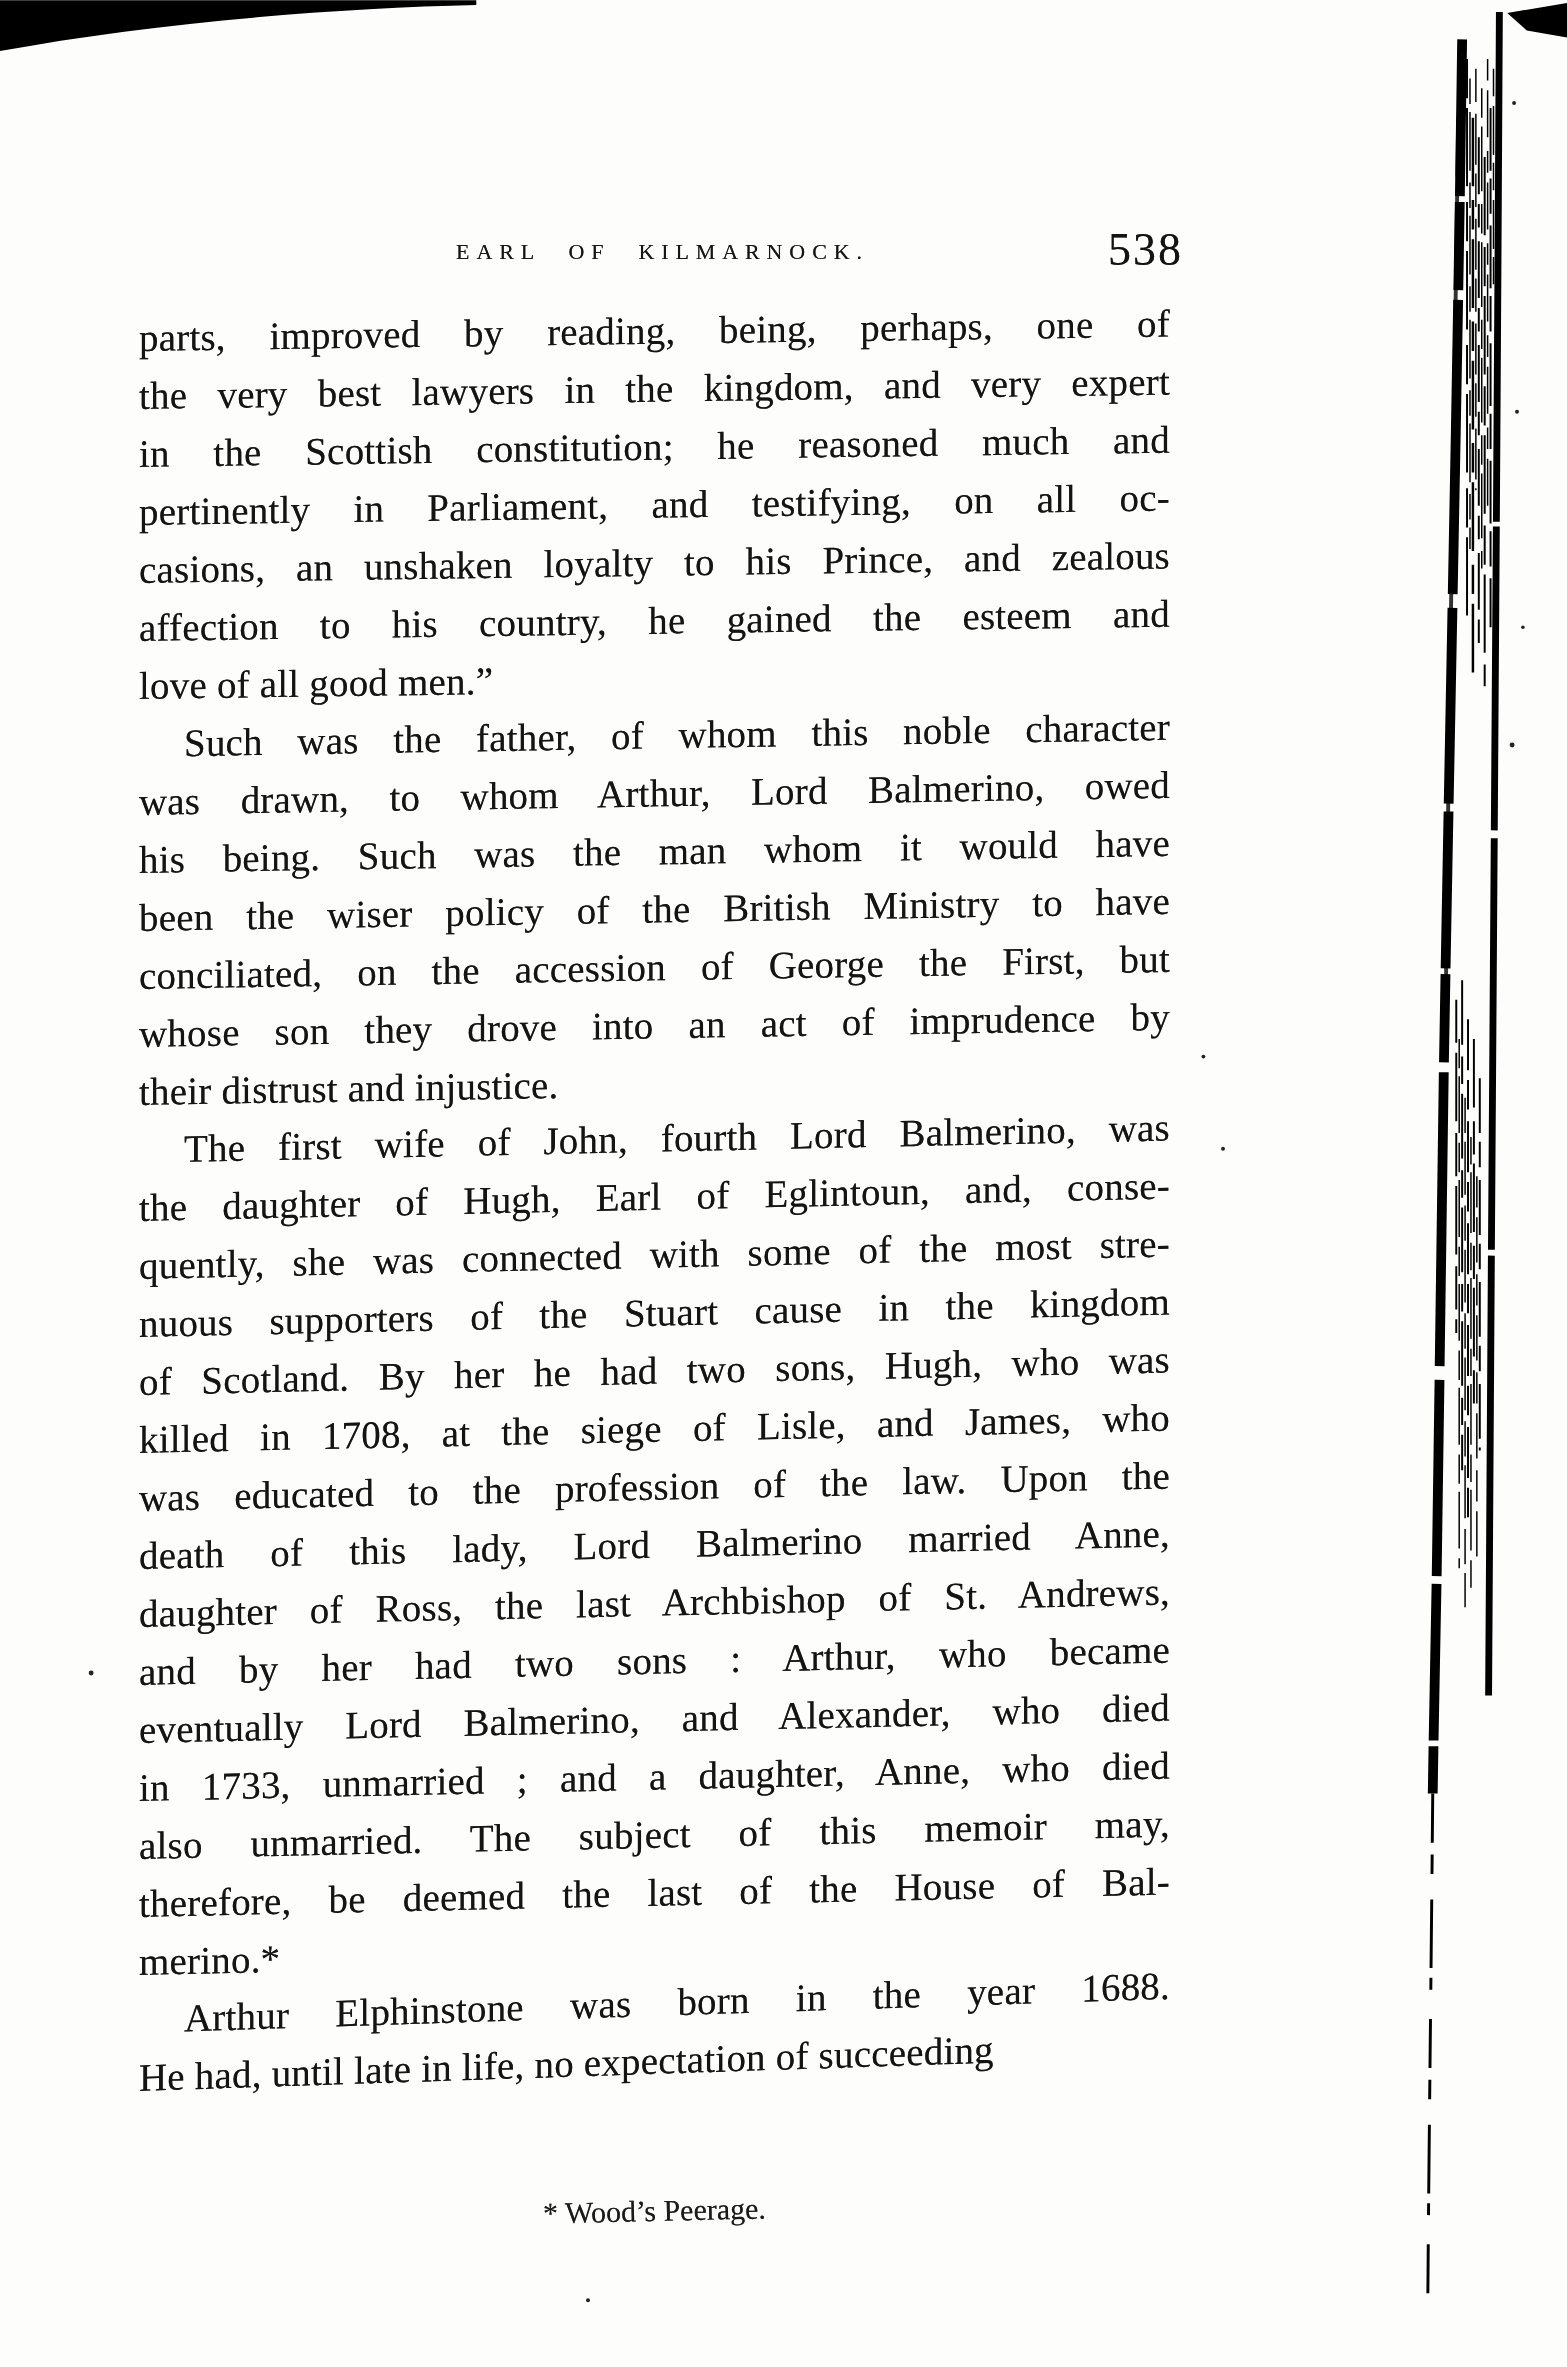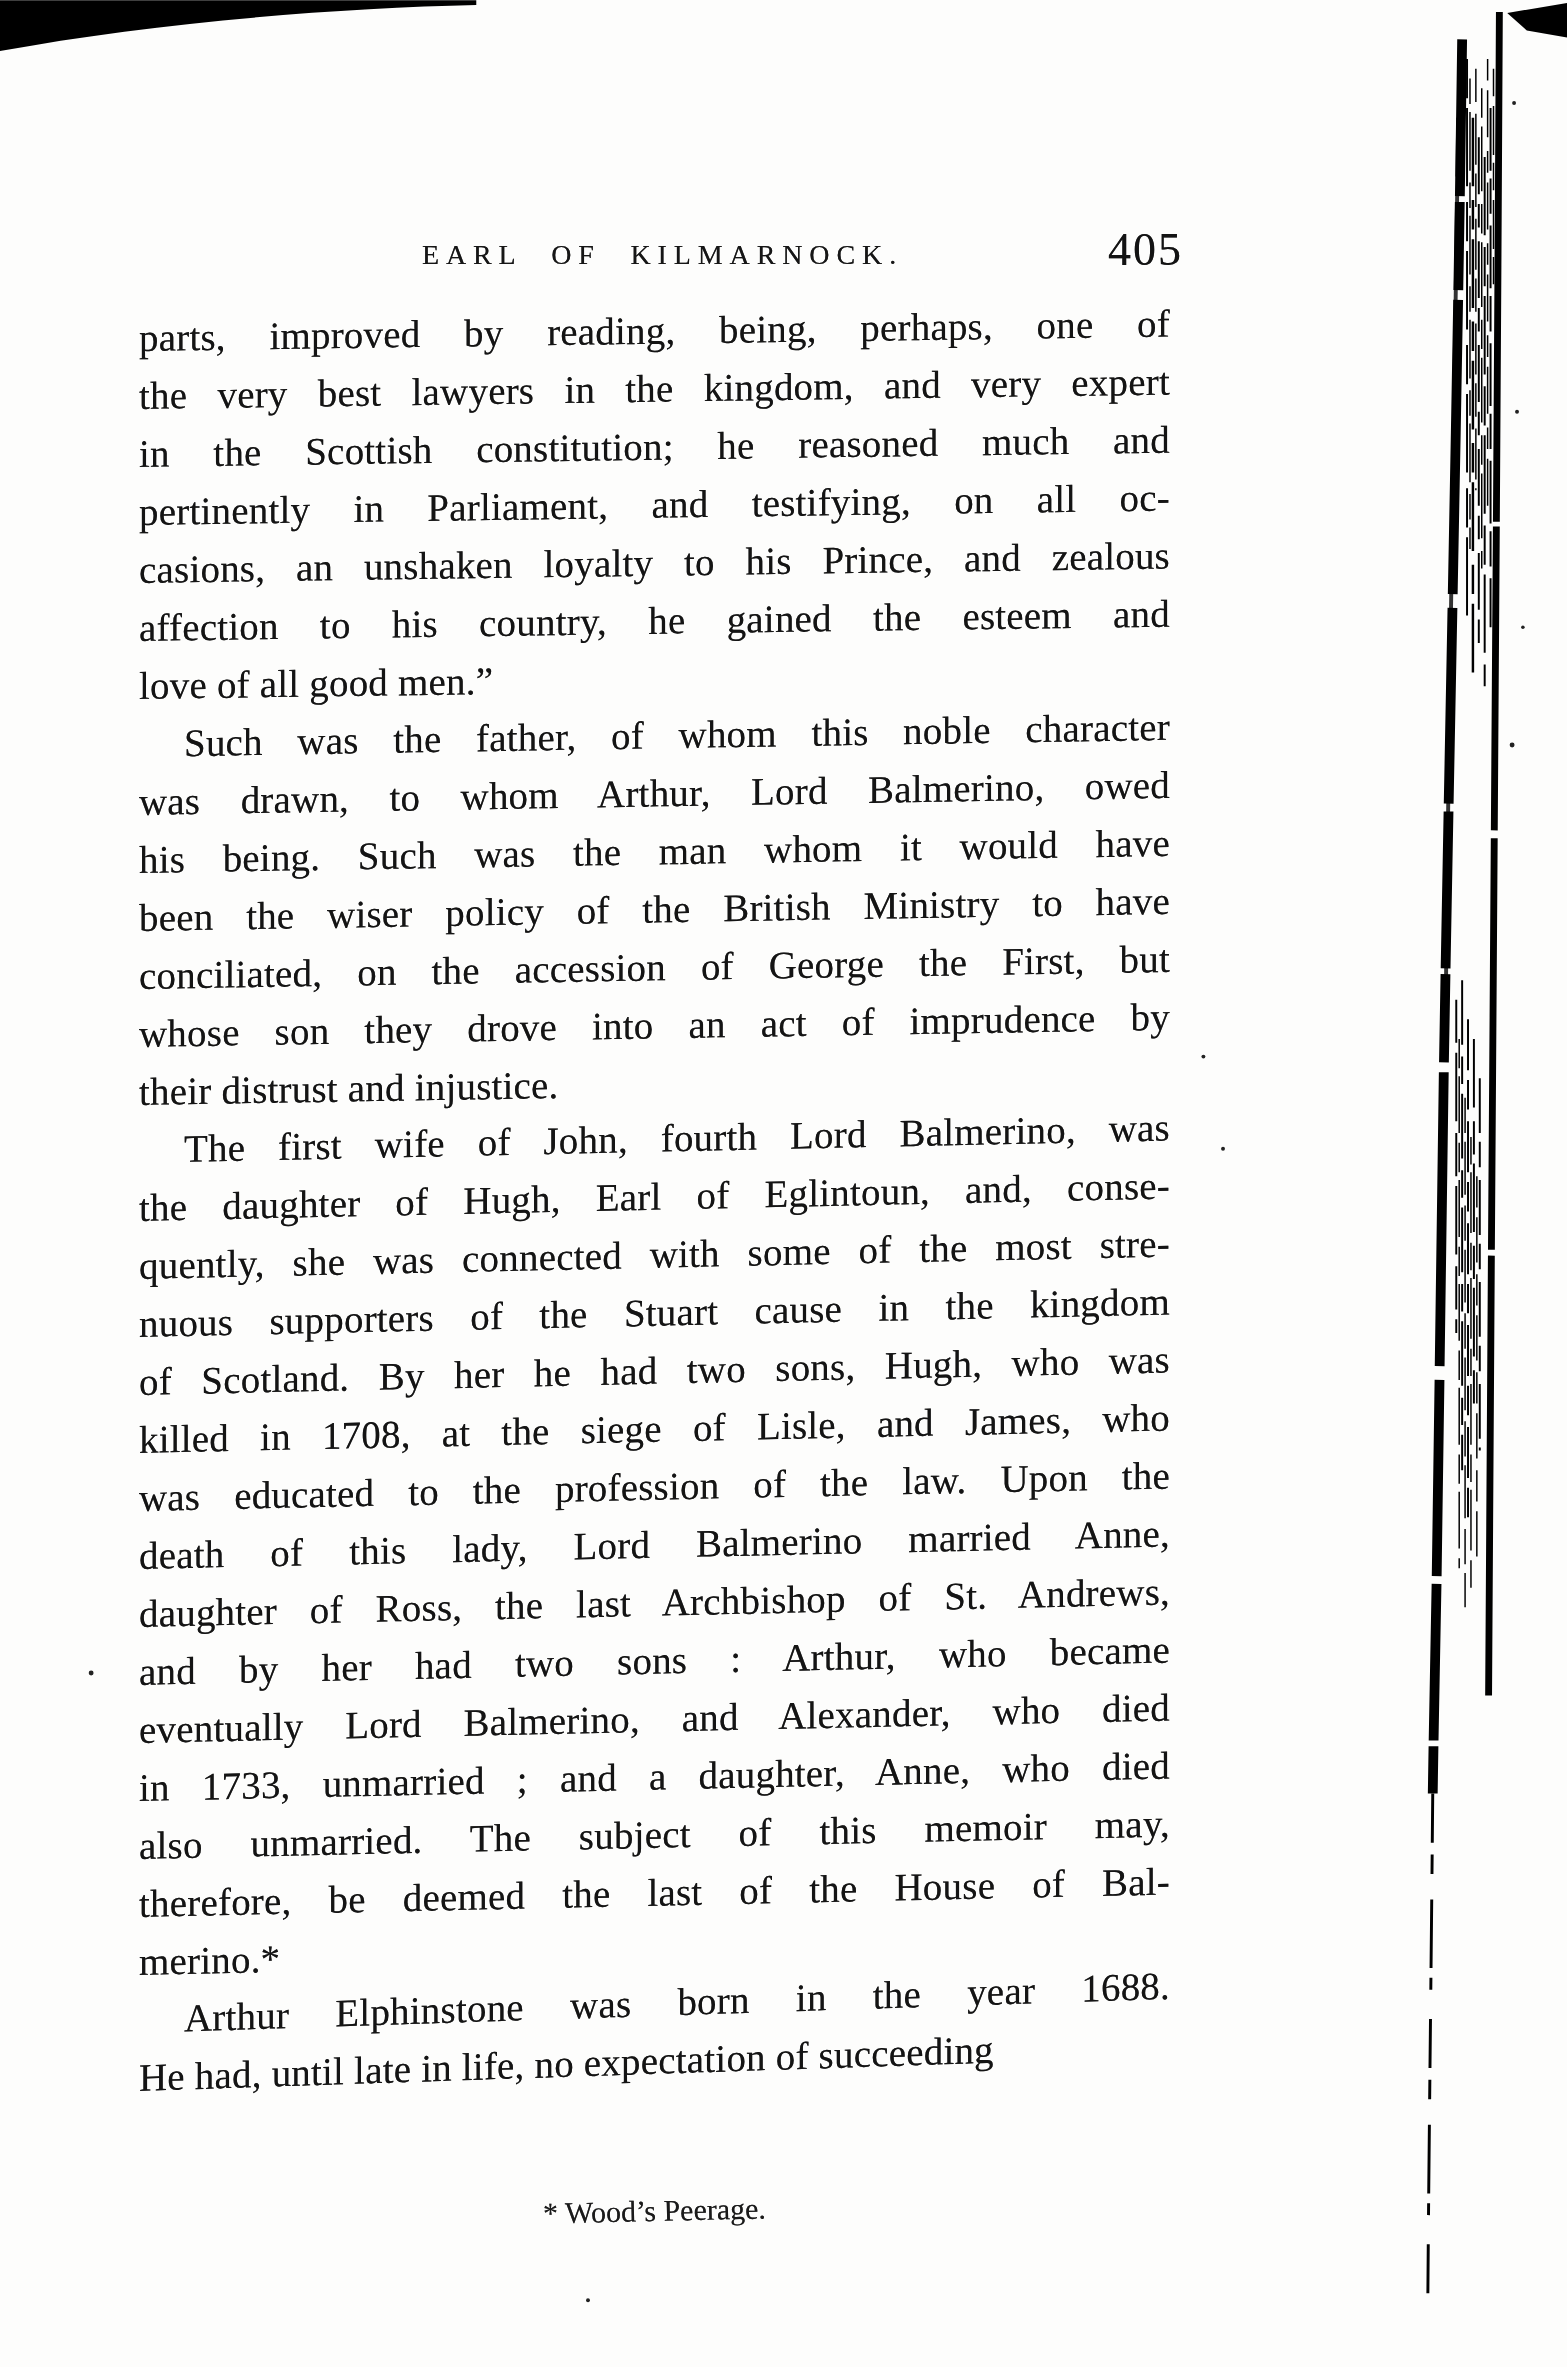--- a/index.html
+++ b/index.html
@@ -13,21 +13,21 @@
   }
   .page{position:absolute;inset:0;}
   svg.artifacts{position:absolute;left:0;top:0;width:1567px;height:2367px;}
 
   .running-header{
     position:absolute;left:139px;top:233px;width:1031px;height:59px;
   }
   .header-title{
     position:absolute;left:16px;right:0;top:5.9px;
     text-align:center;
-    font-size:28px;letter-spacing:6.9px;word-spacing:15.7px;
+    font-size:22px;letter-spacing:6.9px;word-spacing:15.7px;
     color:#161616;
     text-shadow:0 0 0.6px rgba(0,0,0,.65);
   }
   .page-number{
     position:absolute;left:1108px;top:223px;
     font-size:46px;letter-spacing:2px;color:#131313;
     text-shadow:0 0 0.6px rgba(0,0,0,.65);
   }
 
   .body-text{
@@ -108,21 +108,21 @@
       <circle cx="1545" cy="105" r="2"></circle>
       <circle cx="1548" cy="420" r="2"></circle>
       <circle cx="1543" cy="760" r="2.5"></circle>
       <circle cx="1554" cy="640" r="1.8"></circle>
     </g>
   </svg>
 
   <div class="running-header">
     <div class="header-title">EARL OF KILMARNOCK.</div>
   </div>
-  <div class="page-number">405</div>
+  <div class="page-number">538</div>
 
   <div class="body-text" id="body-text">
       <div class="paragraph p1">
         <div class="line">parts, improved by reading, being, perhaps, one of</div>
         <div class="line">the very best lawyers in the kingdom, and very expert</div>
         <div class="line">in the Scottish constitution; he reasoned much and</div>
         <div class="line">pertinently in Parliament, and testifying, on all oc-</div>
         <div class="line">casions, an unshaken loyalty to his Prince, and zealous</div>
         <div class="line">affection to his country, he gained the esteem and</div>
         <div class="line last">love of all good men.”</div>

